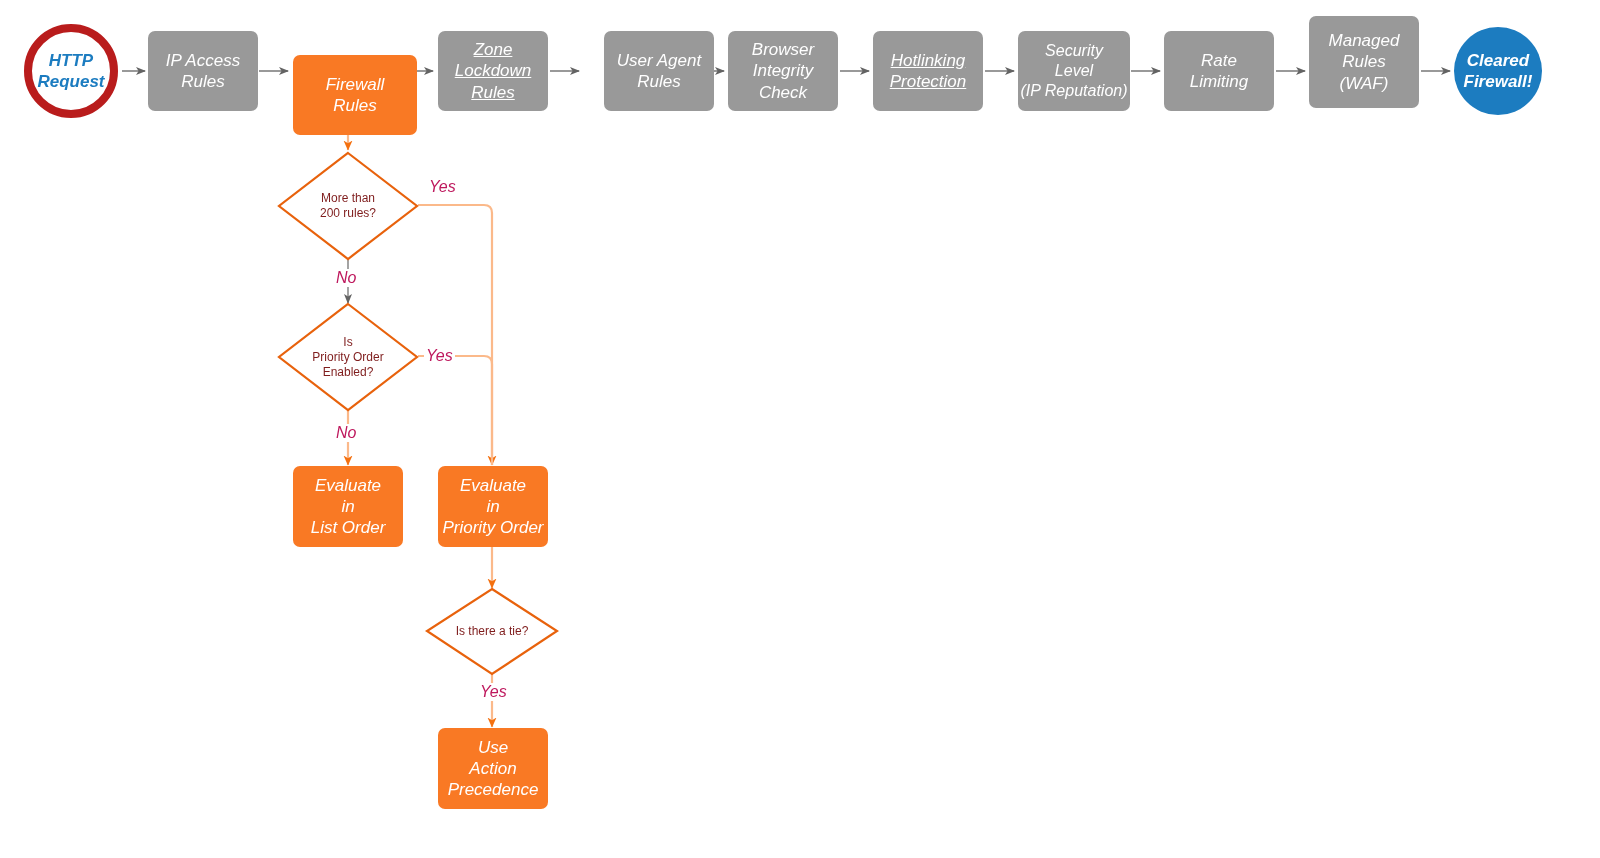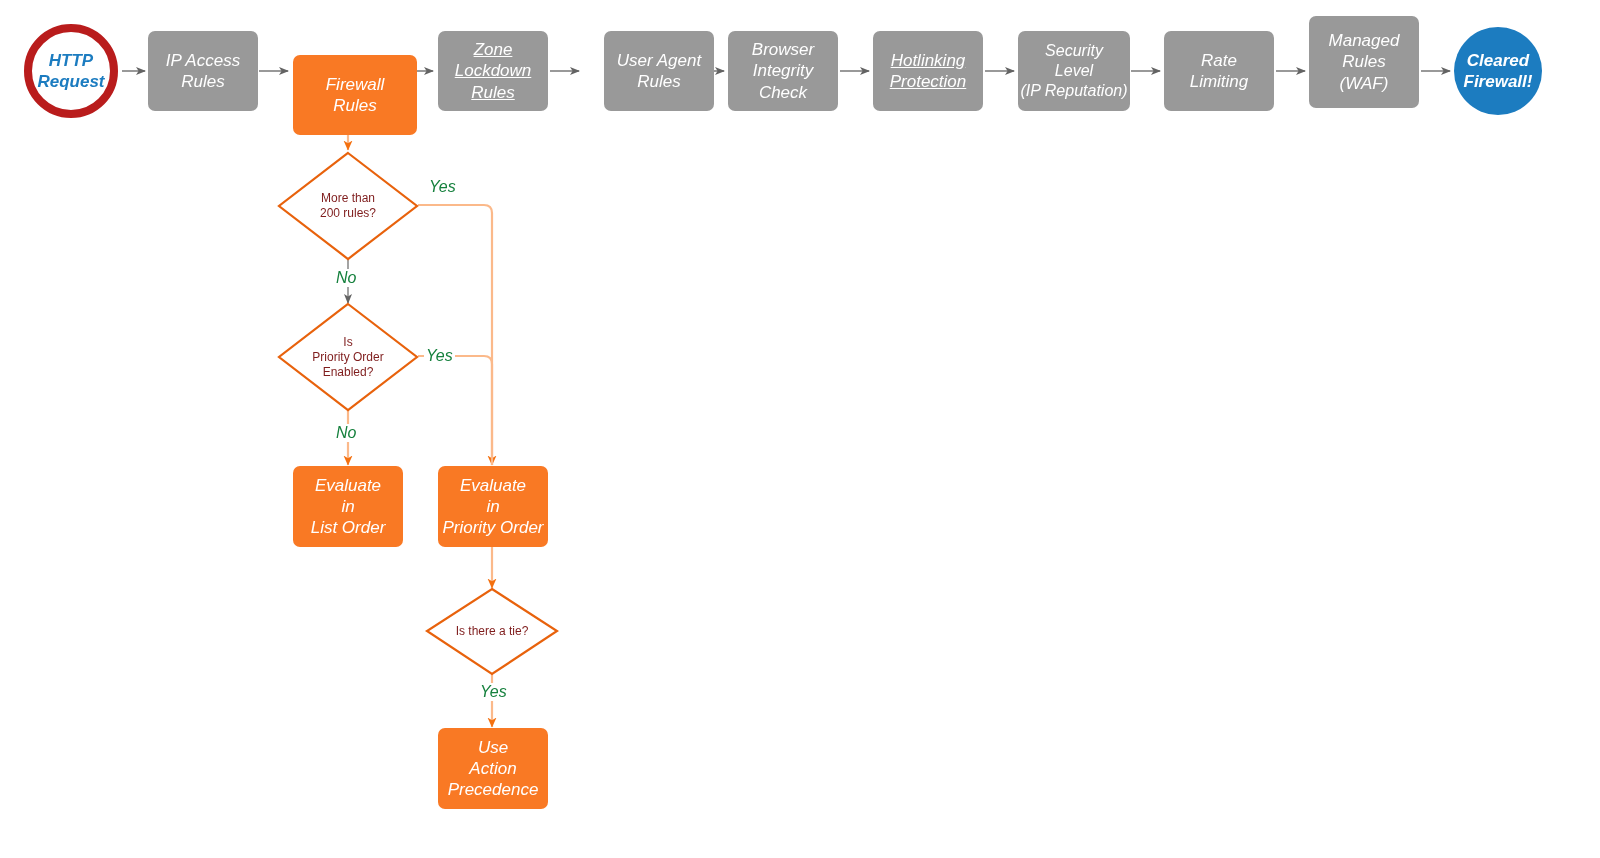--- a/index.html
+++ b/index.html
@@ -76,21 +76,21 @@
   .diamond .dia-label {
     position: relative;
     z-index: 1;
   }
 
   
   .edge-label {
     position: absolute;
     font-style: italic;
     font-size: 16px;
-    color: #15803d;
+    color: #be185d;
     background: #ffffff;
     padding: 0 2px;
     white-space: nowrap;
     z-index: 3;
   }
 </style>
 </head>
 <body>
 
 <div id="canvas">

